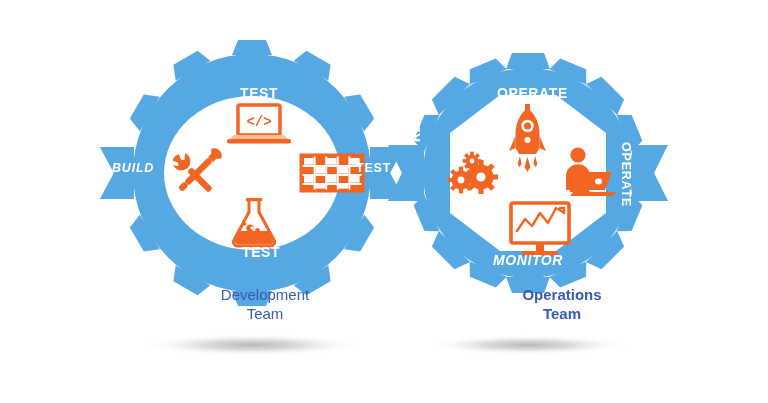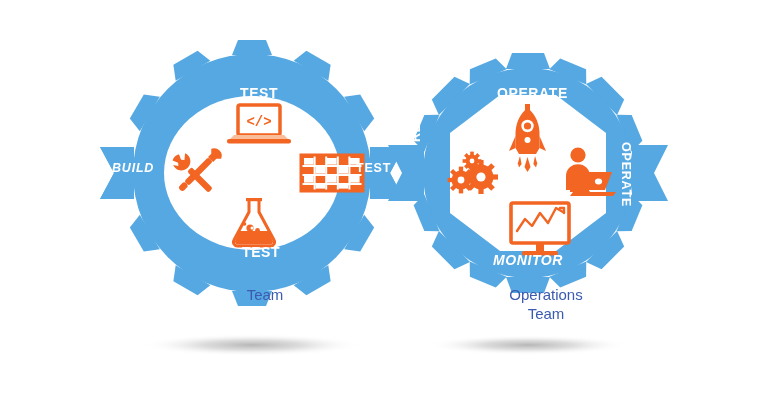--- a/index.html
+++ b/index.html
@@ -41,21 +41,21 @@
     position: absolute;
     font-family: "Liberation Sans", sans-serif;
     font-size: 15px;
     color: #3a5bb0;
     text-align: center;
     line-height: 1.25;
     width: 180px;
     user-select: none;
   }
   #dev-team-label { left: 175px; top: 286px; }
-  #ops-team-label { left: 456px; top: 286px; }
+  #ops-team-label { left: 472px; top: 286px; font-weight: bold; }
 
   .stage-label {
     position: absolute;
     font-family: "Liberation Sans", sans-serif;
     font-weight: bold;
     color: #ffffff;
     font-size: 14px;
     letter-spacing: 0.6px;
     white-space: nowrap;
     user-select: none;
@@ -396,20 +396,21 @@
   <div class="stage-label" id="label-code">TEST</div>
   <div class="stage-label small" id="label-plan">TEST</div>
   <div class="stage-label" id="label-test">TEST</div>
 
   <div class="stage-label small" id="label-release">RELEASE</div>
   <div class="stage-label" id="label-deploy">OPERATE</div>
   <div class="stage-label small" id="label-operate">OPERATE</div>
   <div class="stage-label" id="label-monitor">MONITOR</div>
 
   <div class="team-label" id="dev-team-label">
+    <div>Development</div>
     <div>Team</div>
   </div>
   <div class="team-label" id="ops-team-label">
     <div>Operations</div>
     <div>Team</div>
   </div>
 
 </div>
 
 </body></html>

